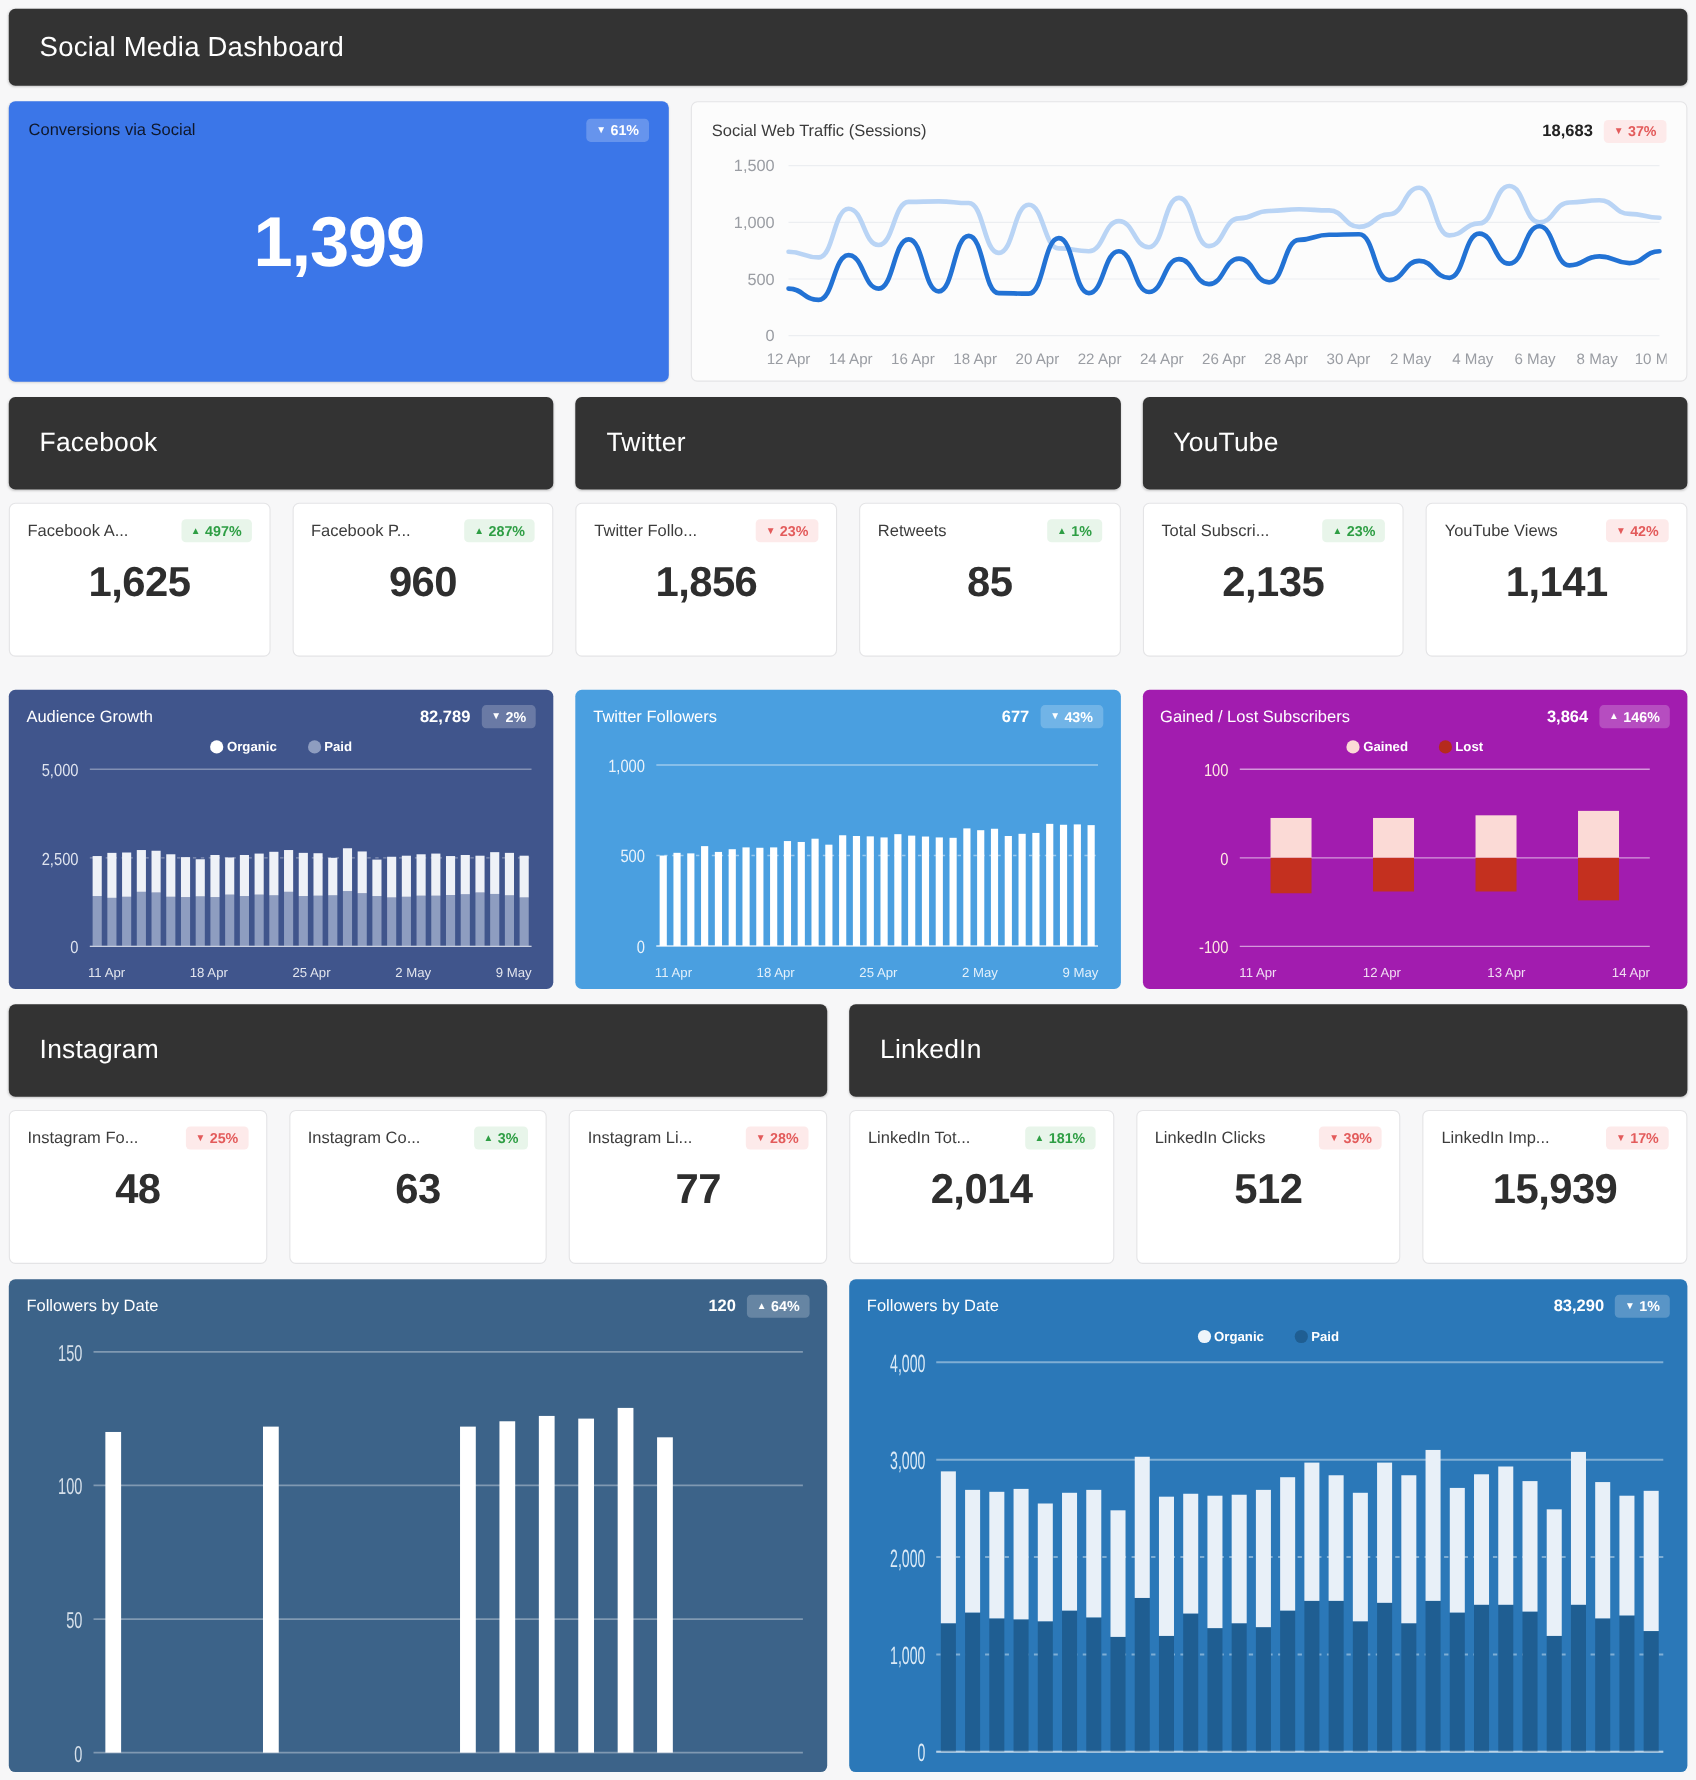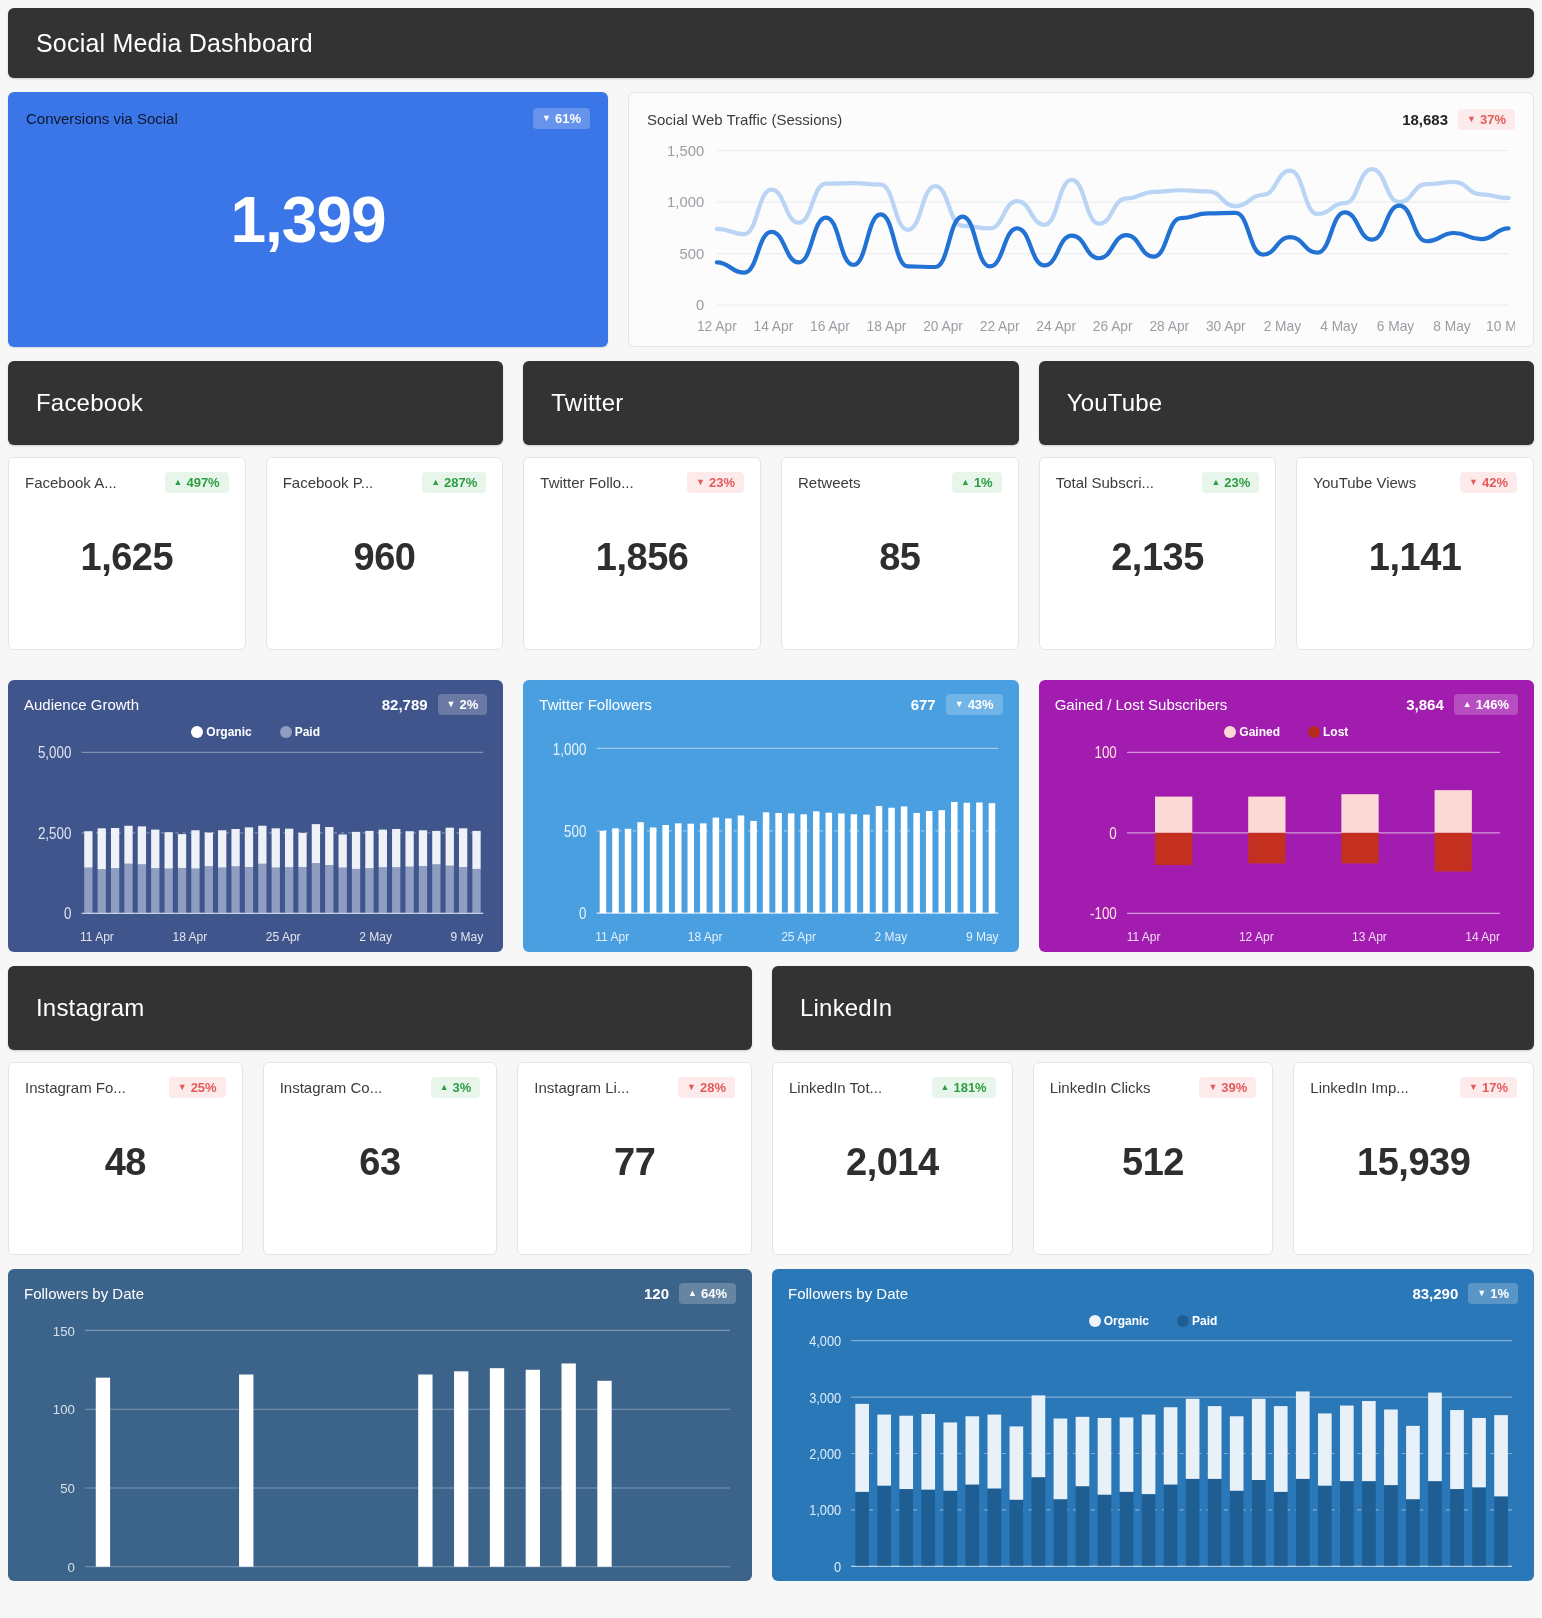--- a/index.html
+++ b/index.html
@@ -88,21 +88,21 @@
   .traffic-plot { flex: 1; position: relative; margin-top: 10px; }
 
   
   .metrics-row { display: flex; gap: 20px; margin-top: 12px; }
   .metric-group { display: flex; gap: 20px; flex: 1; }
   .metric-card {
     flex: 1;
     background: #ffffff;
     border: 1px solid #e4e4e6;
     border-radius: 6px;
-    height: 193px;
+    height: 140px;
     padding: 14px 16px;
     display: flex;
     flex-direction: column;
   }
   .metric-card .mhead {
     display: flex; align-items: center; justify-content: space-between; gap: 8px;
   }
   .metric-card .mlabel {
     font-size: 15px; color: #3c3c3c;
     white-space: nowrap; overflow: hidden; text-overflow: ellipsis;
@@ -151,21 +151,21 @@
 
   .xlabels {
     display: flex; justify-content: space-between;
     padding: 2px 0 0 0;
     margin-left: 56px;
     margin-right: 4px;
   }
   .xlabels span { color: rgba(255,255,255,.85); font-size: 12px; }
 
   .big-chart-row { display: flex; gap: 20px; margin-top: 14px; }
-  .chart-card.tall { height: 312px; text-align: center; }
+  .chart-card.tall { height: 448px; text-align: center; }
 
   .hdr-row { display: flex; gap: 20px; margin-top: 14px; }
 </style>
 </head>
 <body>
 
 <div class="dark-header">
   <span class="title">Social Media Dashboard</span>
 </div>
 

